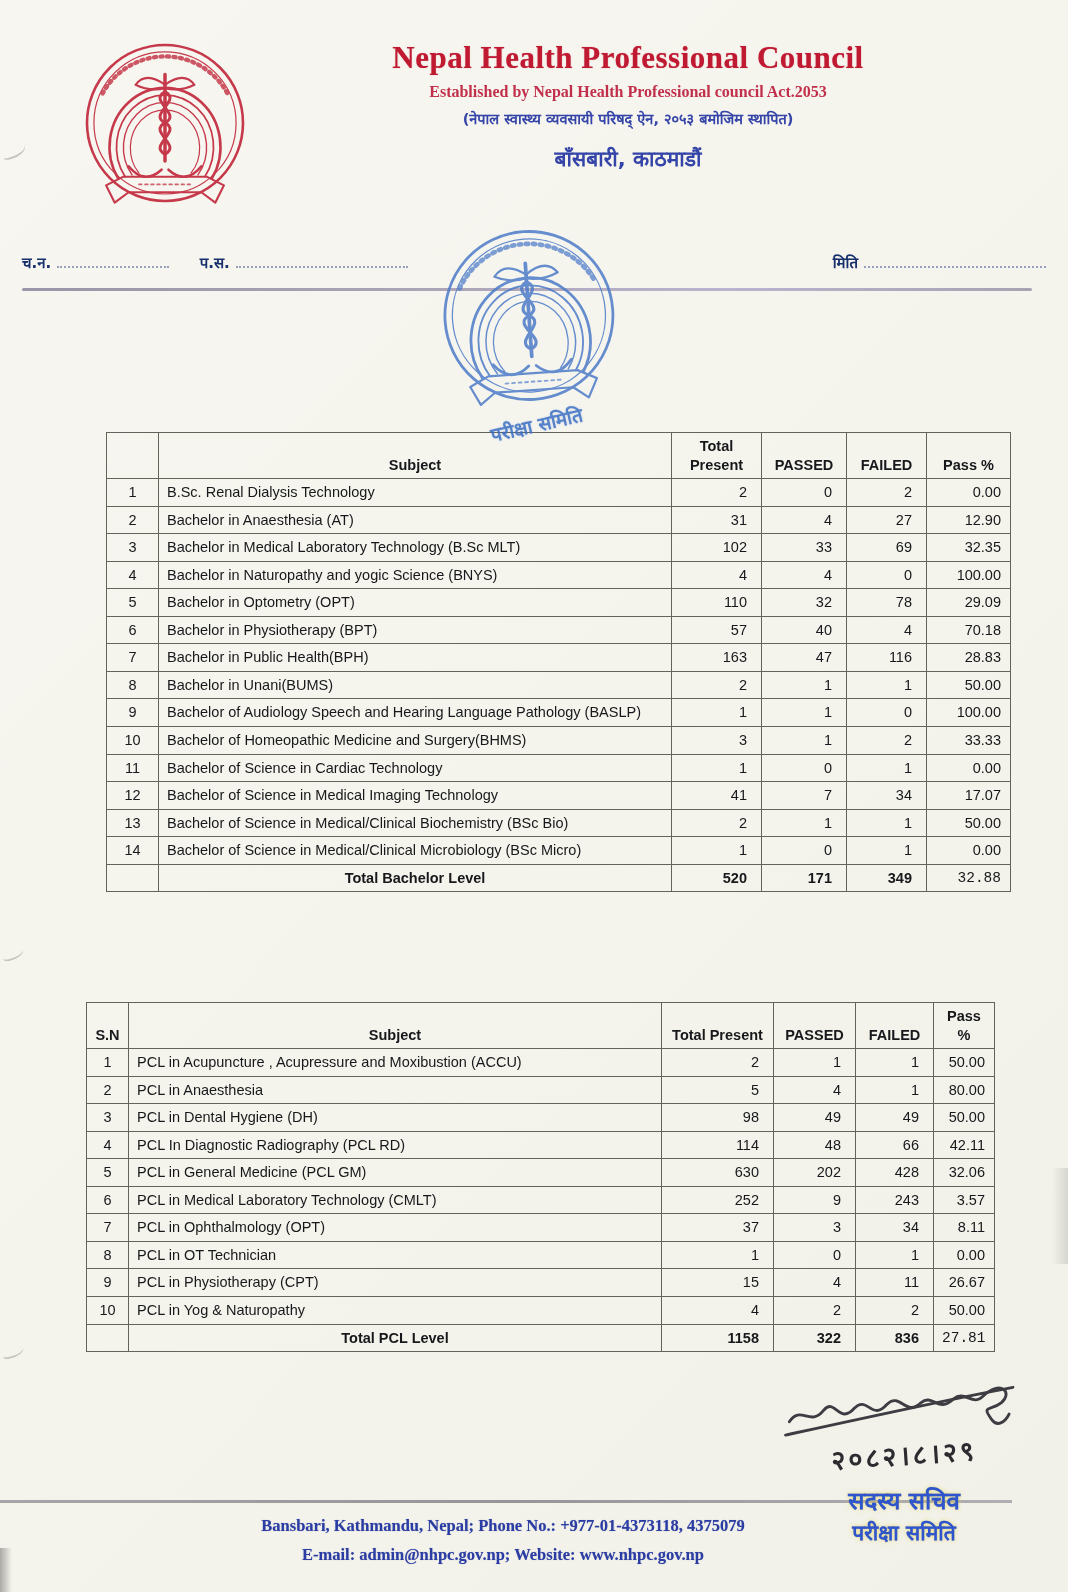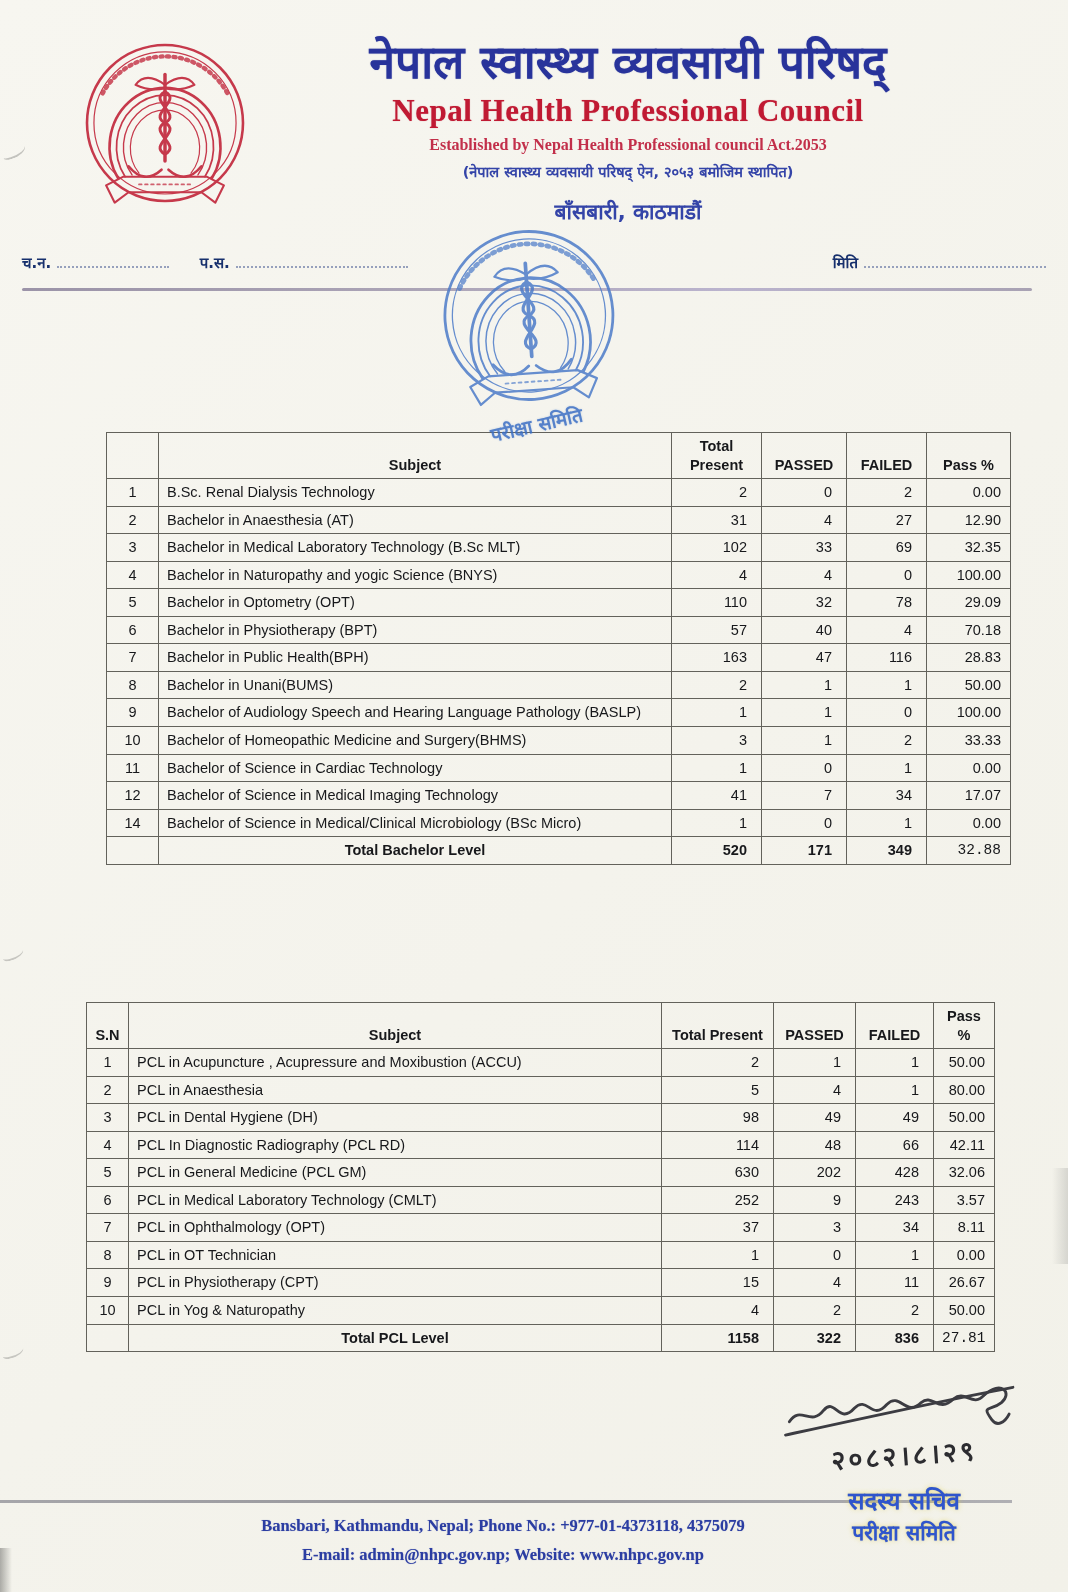--- a/index.html
+++ b/index.html
@@ -140,21 +140,20 @@
         <line x1="70" y1="169" x2="130" y2="169" stroke-width="2" stroke-dasharray="3,4" opacity=".8"></line>
       </g>
     </symbol>
   </svg>
 
   <div>
     <svg class="logo">
         <use href="#emblem"></use>
       </svg>
     <div class="titles">
-      <div class="t-nep">नेपाल स्वास्थ्य व्यवसायी परिषद्</div>
       <div class="t-eng">Nepal Health Professional Council</div>
       <div class="t-est">Established by Nepal Health Professional council Act.2053</div>
       <div class="t-act">(नेपाल स्वास्थ्य व्यवसायी परिषद् ऐन, २०५३ बमोजिम स्थापित)</div>
       <div class="t-addr">बाँसबारी, काठमाडौं</div>
     </div>
   </div>
 
   <div class="refrow">
     <div>
       <span class="ref-label">च.न.</span><span class="dotline dl-1"></span>
@@ -281,20 +280,28 @@
           <td class="c4">1</td>
           <td class="c5">0.00</td>
         </tr>
         <tr>
           <td class="c0">12</td>
           <td class="c1">Bachelor of Science in Medical Imaging Technology</td>
           <td class="c2">41</td>
           <td class="c3">7</td>
           <td class="c4">34</td>
           <td class="c5">17.07</td>
+        </tr>
+        <tr>
+          <td class="c0">13</td>
+          <td class="c1">Bachelor of Science in Medical/Clinical Biochemistry (BSc Bio)</td>
+          <td class="c2">2</td>
+          <td class="c3">1</td>
+          <td class="c4">1</td>
+          <td class="c5">50.00</td>
         </tr>
         <tr>
           <td class="c0">14</td>
           <td class="c1">Bachelor of Science in Medical/Clinical Microbiology (BSc Micro)</td>
           <td class="c2">1</td>
           <td class="c3">0</td>
           <td class="c4">1</td>
           <td class="c5">0.00</td>
         </tr>
         <tr class="total-row">

